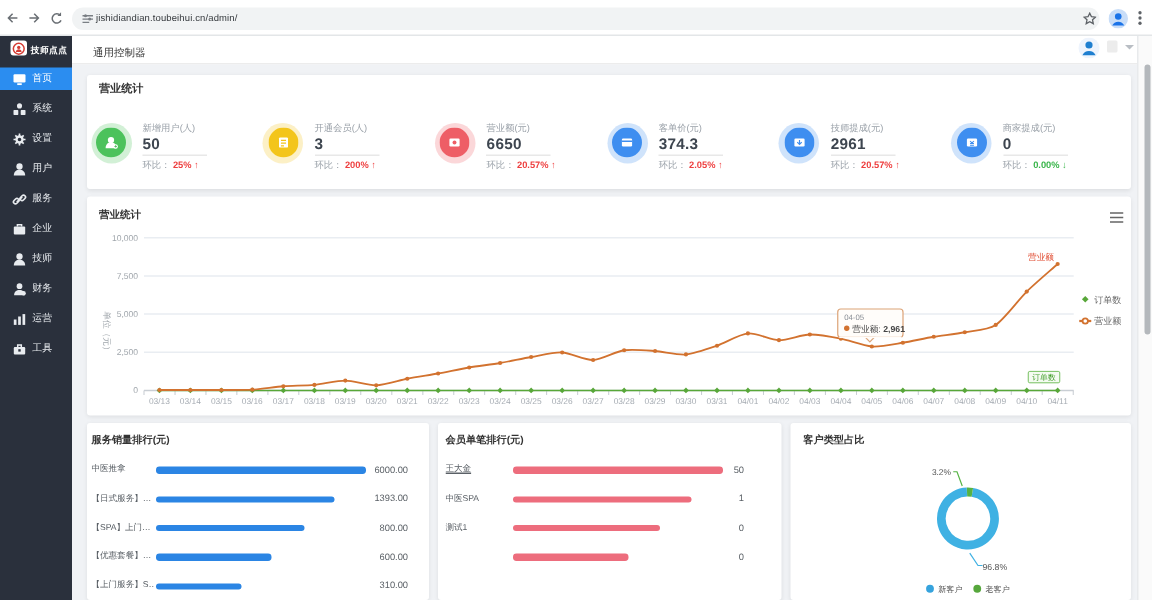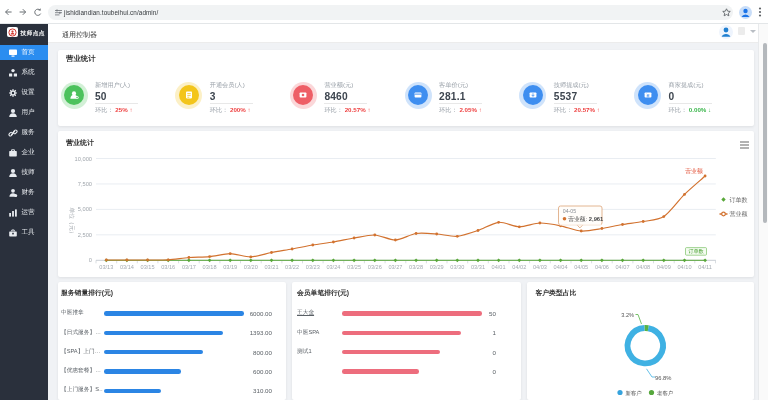--- a/index.html
+++ b/index.html
@@ -141,45 +141,45 @@
 <div style="position:absolute;left:209.7px;top:106px;font-size:6.2px;color:#99a0a8">环比：<span style="color:#ee3f3f;font-weight:bold"> 200% ↑</span></div>
 <div style="position:absolute;left:289.9px;top:81.5px;width:27px;height:27px;border-radius:50%;background:rgba(238,94,102,0.25)"></div>
 <svg style="position:absolute;left:293.4px;top:85px" width="20" height="20">
       <circle cx="10" cy="10" r="10" fill="#ee5e66"></circle>
       <g transform="translate(10,10)">
         <rect x="-3.4" y="-2.6" width="6.8" height="5.2" rx="0.8" fill="#fff"></rect>
         <circle cx="0" cy="0" r="1.3" fill="#ee5e66"></circle>
       </g>
     </svg>
 <div style="position:absolute;left:324.4px;top:80.6px;font-size:6.2px;color:#99a0a8">营业额(元)</div>
-<div style="position:absolute;left:324.4px;top:91px;font-size:10.2px;font-weight:bold;color:#3d454f;letter-spacing:0.2px">8460</div>
+<div style="position:absolute;left:324.4px;top:91px;font-size:10.2px;font-weight:bold;color:#3d454f;letter-spacing:0.2px">6650</div>
 <div style="position:absolute;left:324.4px;top:102.5px;width:43px;border-top:1px solid #e8e8e8"></div>
 <div style="position:absolute;left:324.4px;top:106px;font-size:6.2px;color:#99a0a8">环比：<span style="color:#ee3f3f;font-weight:bold"> 20.57% ↑</span></div>
 <div style="position:absolute;left:404.6px;top:81.5px;width:27px;height:27px;border-radius:50%;background:rgba(62,142,240,0.25)"></div>
 <svg style="position:absolute;left:408.1px;top:85px" width="20" height="20">
       <circle cx="10" cy="10" r="10" fill="#3e8ef0"></circle>
       <g transform="translate(10,10)">
         <rect x="-3.4" y="-2.6" width="6.8" height="5.2" rx="0.8" fill="#fff"></rect>
         <path d="M-3.4 -0.9h6.8" stroke="#3e8ef0" stroke-width="1"></path>
       </g>
     </svg>
 <div style="position:absolute;left:439.1px;top:80.6px;font-size:6.2px;color:#99a0a8">客单价(元)</div>
-<div style="position:absolute;left:439.1px;top:91px;font-size:10.2px;font-weight:bold;color:#3d454f;letter-spacing:0.2px">281.1</div>
+<div style="position:absolute;left:439.1px;top:91px;font-size:10.2px;font-weight:bold;color:#3d454f;letter-spacing:0.2px">374.3</div>
 <div style="position:absolute;left:439.1px;top:102.5px;width:43px;border-top:1px solid #e8e8e8"></div>
 <div style="position:absolute;left:439.1px;top:106px;font-size:6.2px;color:#99a0a8">环比：<span style="color:#ee3f3f;font-weight:bold"> 2.05% ↑</span></div>
 <div style="position:absolute;left:519.3px;top:81.5px;width:27px;height:27px;border-radius:50%;background:rgba(62,142,240,0.25)"></div>
 <svg style="position:absolute;left:522.8px;top:85px" width="20" height="20">
       <circle cx="10" cy="10" r="10" fill="#3e8ef0"></circle>
       <g transform="translate(10,10)">
         <rect x="-3.4" y="-2.6" width="6.8" height="5.2" rx="0.8" fill="#fff"></rect>
         <path d="M-1.5 -0.2l1.5 1.5 1.5-1.5M0 1.3v-3" stroke="#3e8ef0" stroke-width="0.8" fill="none"></path>
       </g>
     </svg>
 <div style="position:absolute;left:553.8px;top:80.6px;font-size:6.2px;color:#99a0a8">技师提成(元)</div>
-<div style="position:absolute;left:553.8px;top:91px;font-size:10.2px;font-weight:bold;color:#3d454f;letter-spacing:0.2px">5537</div>
+<div style="position:absolute;left:553.8px;top:91px;font-size:10.2px;font-weight:bold;color:#3d454f;letter-spacing:0.2px">2961</div>
 <div style="position:absolute;left:553.8px;top:102.5px;width:43px;border-top:1px solid #e8e8e8"></div>
 <div style="position:absolute;left:553.8px;top:106px;font-size:6.2px;color:#99a0a8">环比：<span style="color:#ee3f3f;font-weight:bold"> 20.57% ↑</span></div>
 <div style="position:absolute;left:634.0px;top:81.5px;width:27px;height:27px;border-radius:50%;background:rgba(62,142,240,0.25)"></div>
 <svg style="position:absolute;left:637.5px;top:85px" width="20" height="20">
       <circle cx="10" cy="10" r="10" fill="#3e8ef0"></circle>
       <g transform="translate(10,10)">
         <rect x="-3.4" y="-2.6" width="6.8" height="5.2" rx="0.8" fill="#fff"></rect>
         <path d="M-1.3 -1l1.3 1.3L1.3 -1M-1.3 0.6h2.6M-1.3 1.8h2.6" stroke="#3e8ef0" stroke-width="0.7" fill="none"></path>
       </g>
     </svg>

